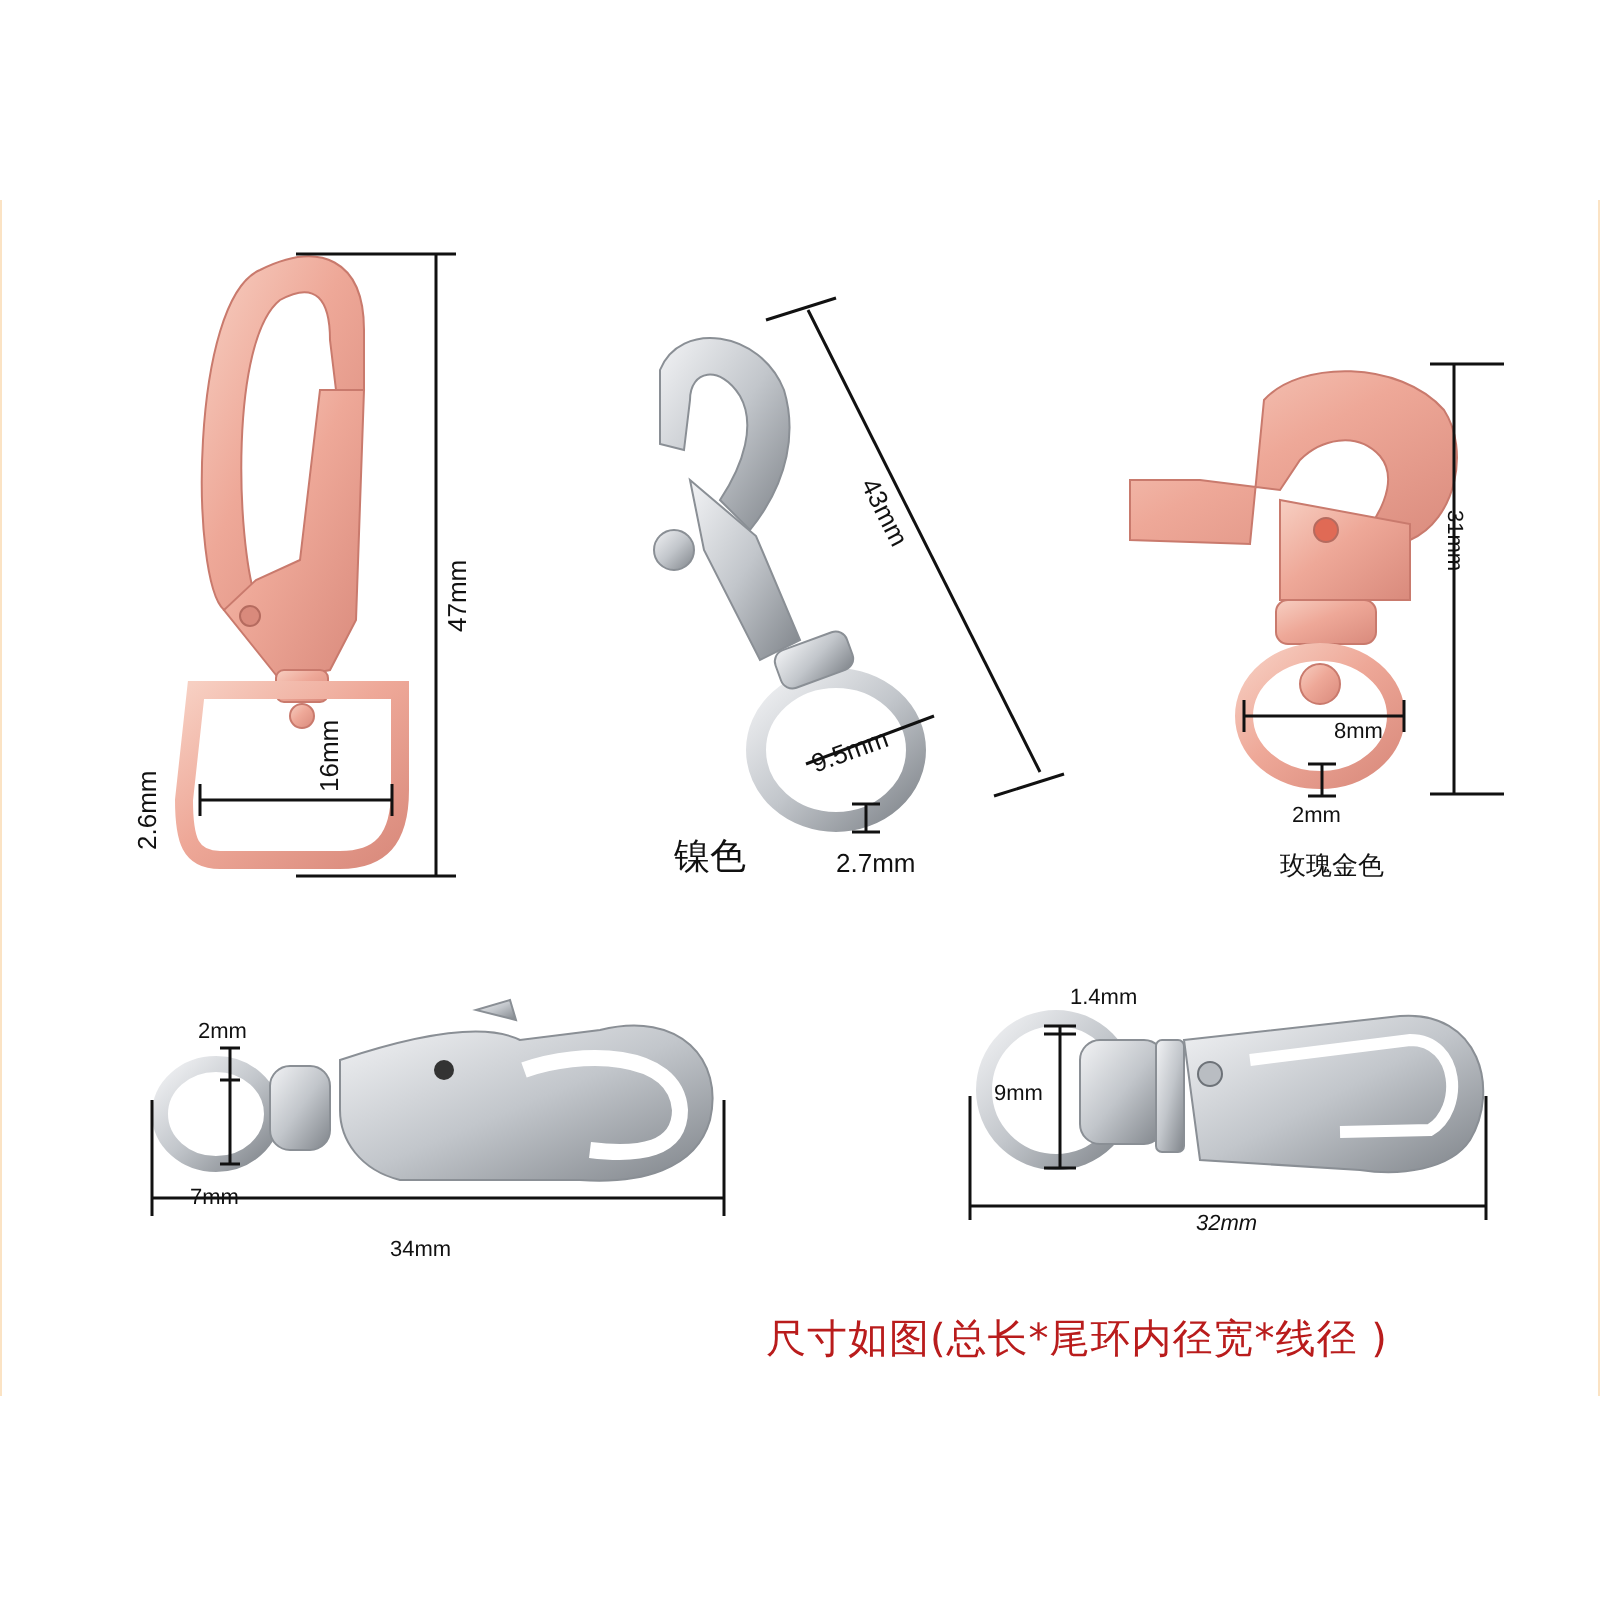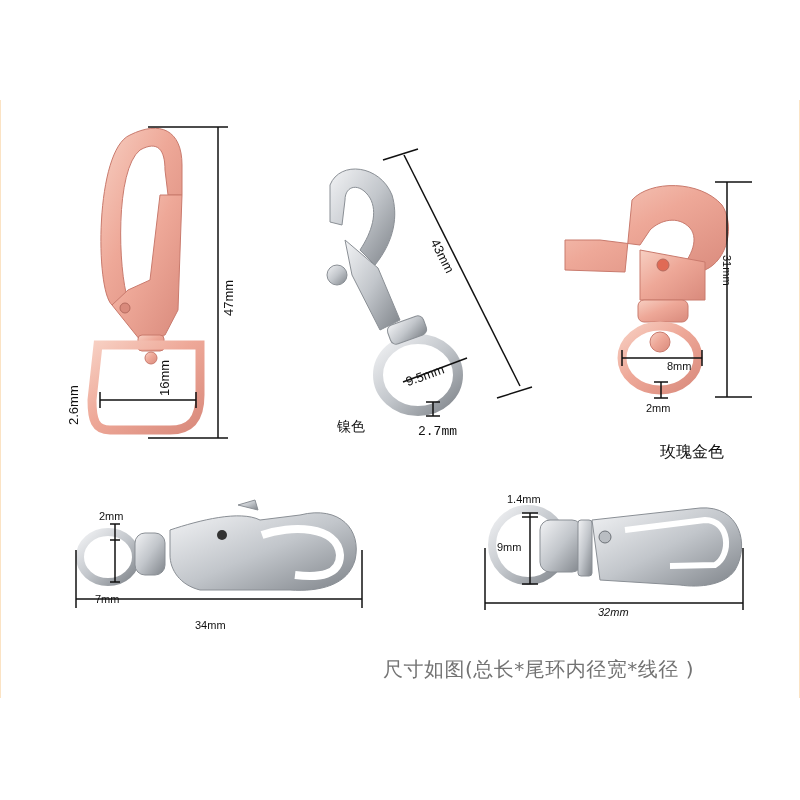--- a/index.html
+++ b/index.html
@@ -3,23 +3,23 @@
 <meta charset="utf-8">
 <style>
   html, body { margin: 0; padding: 0; background: #ffffff; }
   body { width: 800px; height: 800px; position: relative; overflow: hidden;
          font-family: "Liberation Sans", "DejaVu Sans", sans-serif; }
   .panel { position: absolute; left: 0; top: 100px; width: 798px; height: 598px;
            border-left: 1px solid #fbe3c4; border-right: 1px solid #fbe3c4; }
   svg.stage { position: absolute; left: 0; top: 0; width: 800px; height: 800px; }
   .lbl { position: absolute; color: #111; font-size: 13px; white-space: nowrap; line-height: 1; }
   .lbl.sm { font-size: 11px; }
-  .lbl.cn { font-size: 14px; }
+  .lbl.cn { font-size: 18px; }
   .vert-ccw { transform-origin: left top; transform: rotate(-90deg); }
-  .caption { position: absolute; left: 383px; top: 656px; font-size: 20px; color: #737373;
+  .caption { position: absolute; left: 383px; top: 656px; font-size: 20px; color: #b91c1c;
              letter-spacing: 0.5px; white-space: nowrap; font-family: "DejaVu Sans", sans-serif; }
 </style>
 </head>
 <body>
 
 <div class="panel"></div>
 
 <svg class="stage" viewBox="0 0 800 800">
   <defs>
     <linearGradient id="rg" x1="0" y1="0" x2="1" y2="1">
@@ -128,29 +128,29 @@
     <line x1="522" y1="584" x2="538" y2="584"></line>
   </g>
 </svg>
 
 <div class="lbl vert-ccw" style="left:222px; top:316px;">47mm</div>
 <div class="lbl vert-ccw" style="left:158px; top:396px;">16mm</div>
 <div class="lbl vert-ccw" style="left:67px; top:425px;">2.6mm</div>
 
 <div class="lbl" style="left:440px; top:237px; transform: rotate(63deg); transform-origin:left top;">43mm</div>
 <div class="lbl" style="left:404px; top:376px; transform: rotate(-20deg); transform-origin:left top;">9.5mm</div>
-<div class="lbl" style="left:418px; top:425px;font-family:Liberation Mono, monospace;">2.7mm</div>
+<div class="lbl" style="left:418px; top:425px;">2.7mm</div>
 <div class="lbl cn" style="left:337px; top:419px;">镍色</div>
 
 <div class="lbl sm" style="left:732px; top:255px; transform: rotate(90deg); transform-origin:left top;">31mm</div>
 <div class="lbl sm" style="left:643px; top:361px;margin-left:24px;">8mm</div>
 <div class="lbl sm" style="left:646px; top:403px;">2mm</div>
-<div class="lbl sm" style="left:660px; top:426px; font-size:16px;margin-top:18px;">玫瑰金色</div>
+<div class="lbl sm" style="left:640px; top:426px; font-size:13px;">玫瑰金色</div>
 
 <div class="lbl sm" style="left:195px; top:620px;">34mm</div>
 <div class="lbl sm" style="left:95px; top:594px;">7mm</div>
 <div class="lbl sm" style="left:99px; top:511px;">2mm</div>
 
 <div class="lbl sm" style="left:598px; top:607px;font-style:italic;">32mm</div>
 <div class="lbl sm" style="left:497px; top:542px;">9mm</div>
-<div class="lbl sm" style="left:507px; top:494px;">1.4mm</div>
+<div class="lbl sm" style="left:535px; top:494px;">1.4mm</div>
 
 <div class="caption">尺寸如图(总长*尾环内径宽*线径 )</div>
 
 </body></html>

